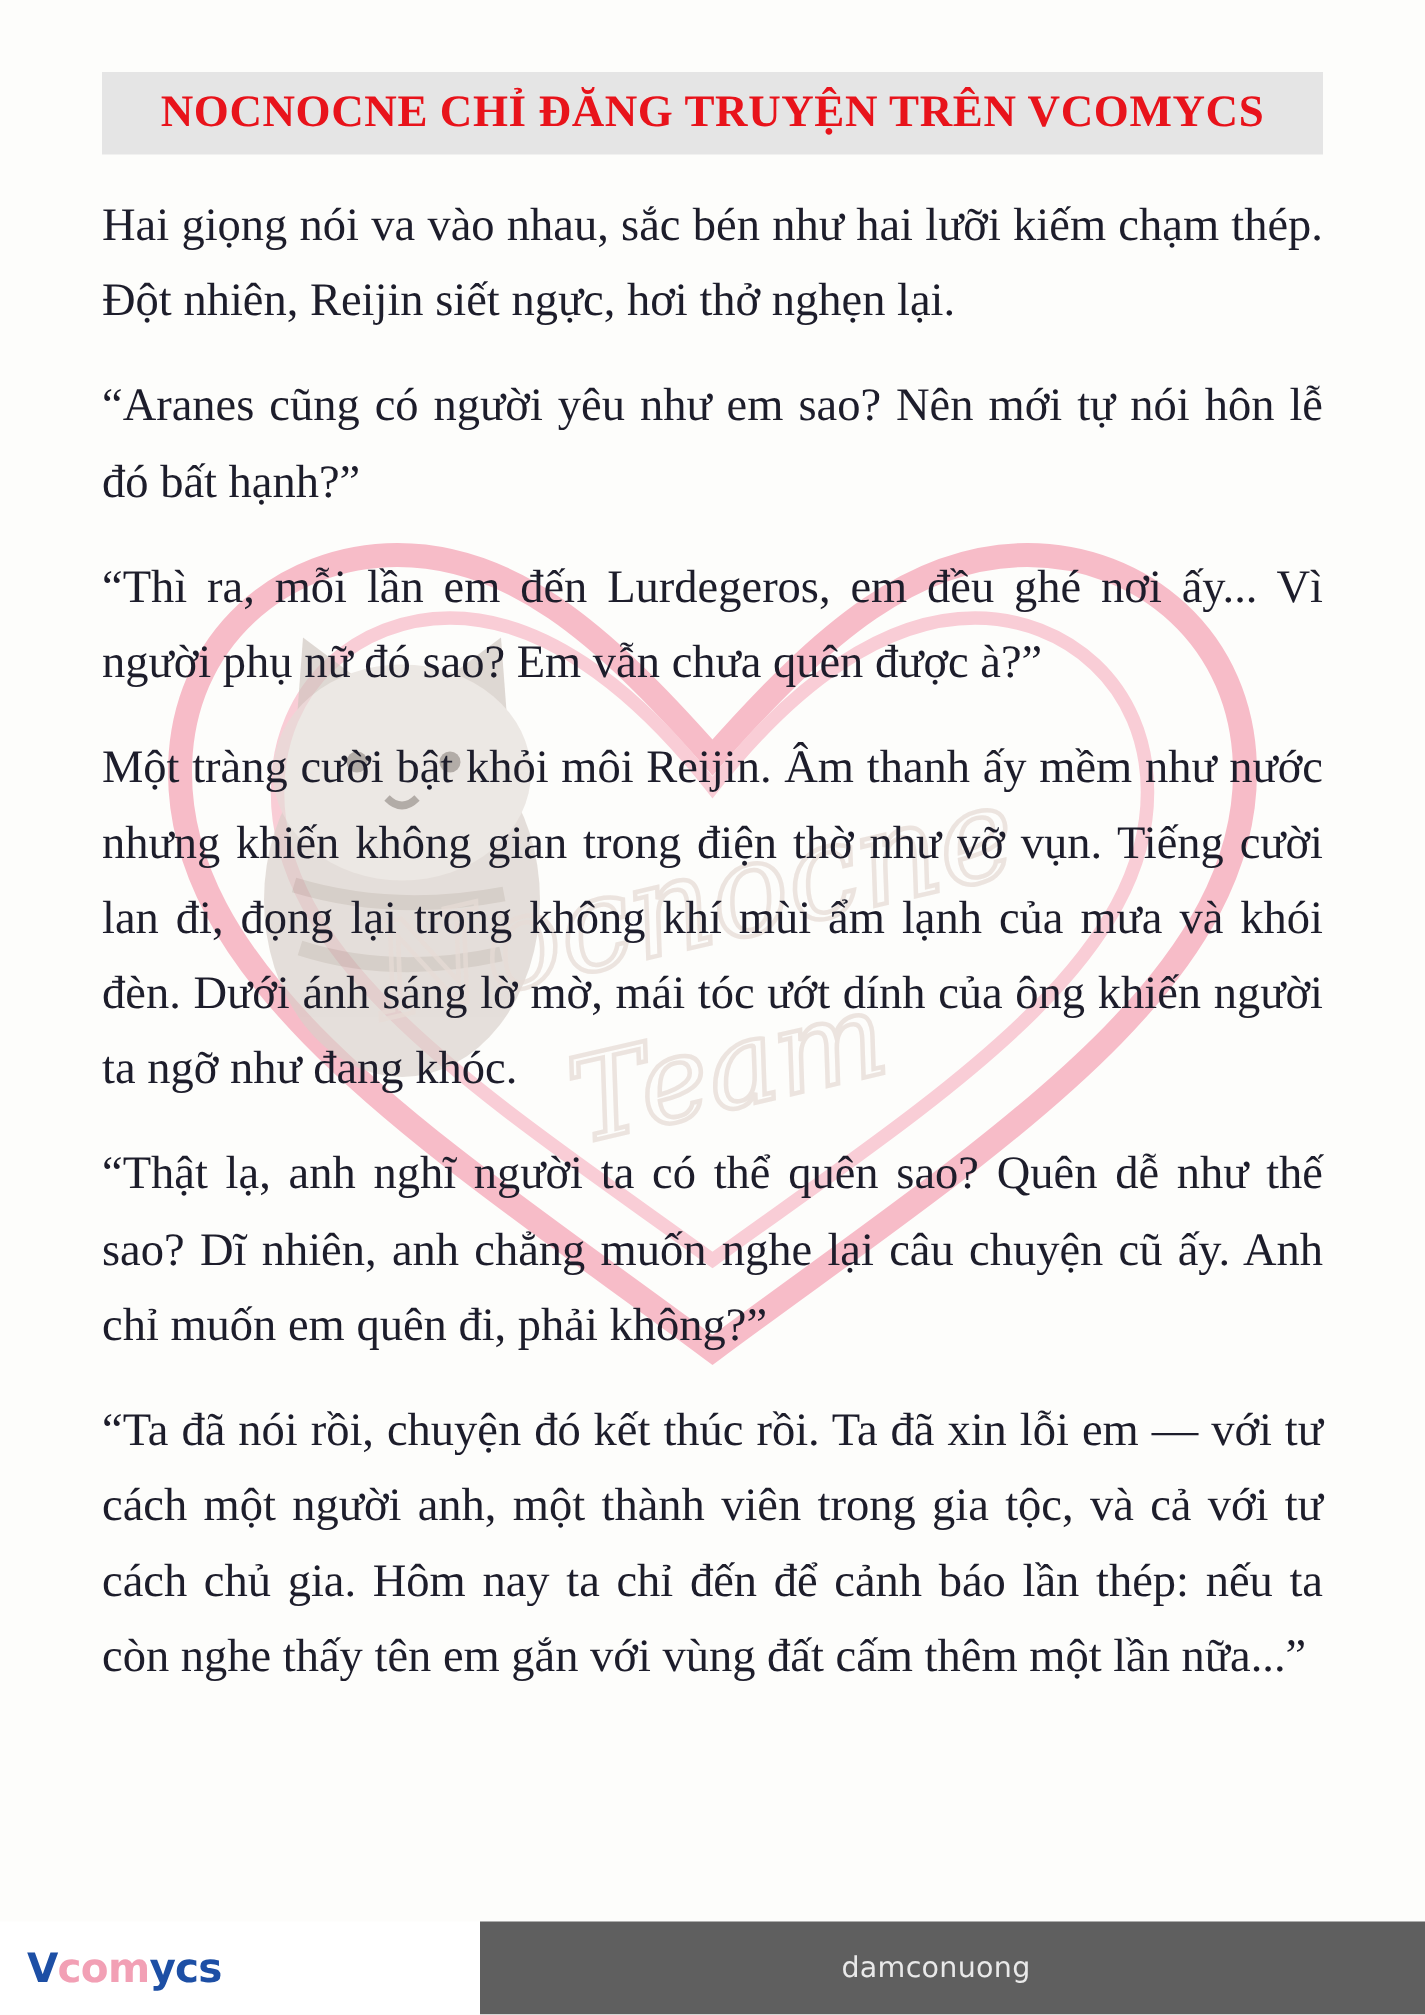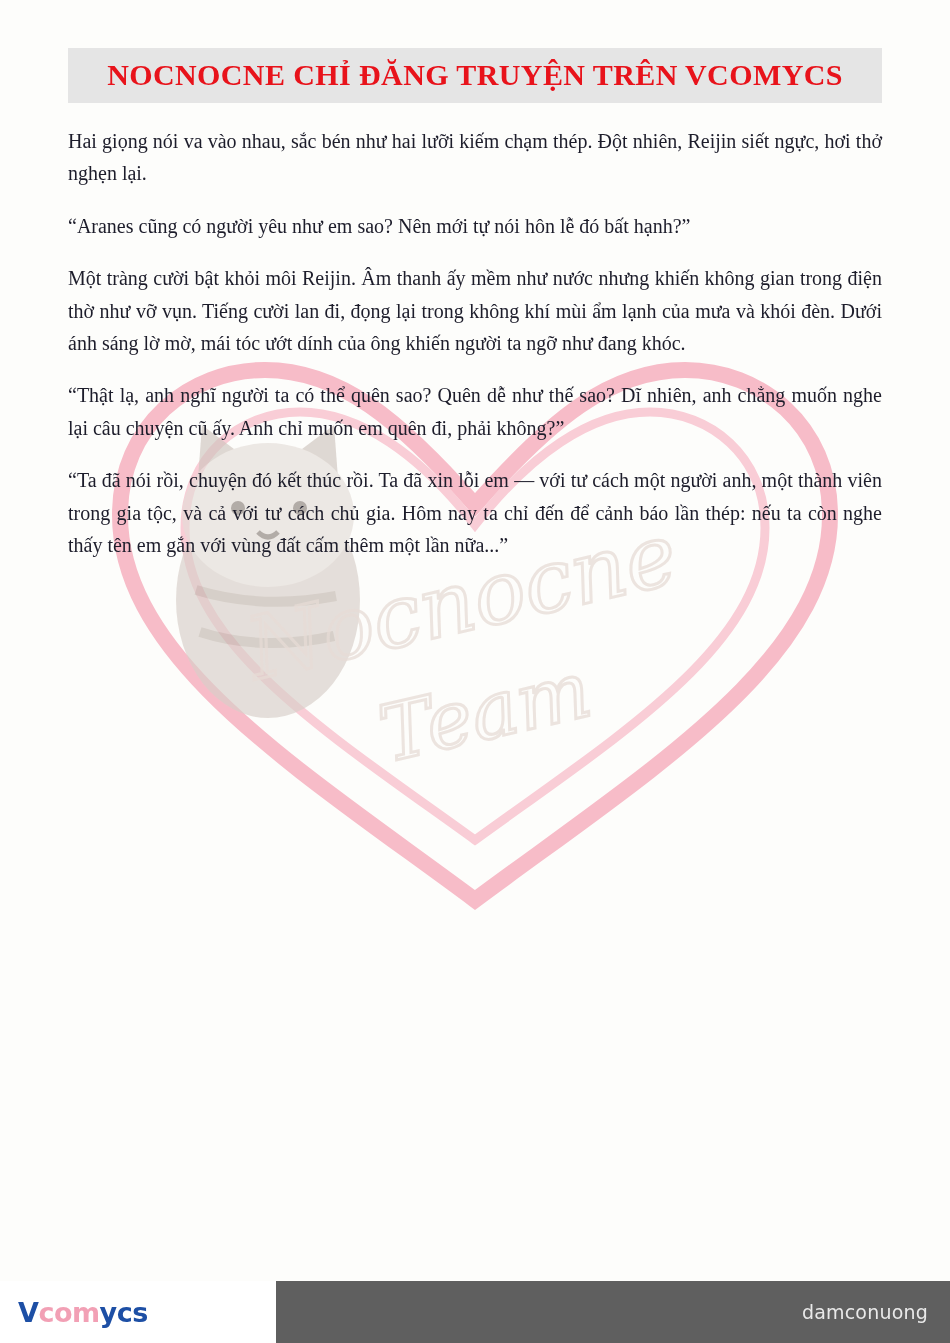--- a/index.html
+++ b/index.html
@@ -54,54 +54,54 @@
     font-weight: bold;
     font-size: 30px;
     letter-spacing: 0.4px;
     font-family: "Liberation Serif", serif;
     line-height: 1.1;
     display: block;
   }
 
   .para {
     color: #1d1d2b;
-    font-size: 20px;
+    font-size: 31px;
     line-height: 1.62;
     margin: 0 0 20px 0;
     text-align: justify;
     font-family: "Liberation Serif", serif;
   }
   .para:last-child { margin-bottom: 0; }
 
   
   .footer {
     position: absolute;
     left: 0;
     bottom: 0;
     width: 950px;
     height: 62px;
     z-index: 4;
     display: flex;
     align-items: stretch;
   }
   .footer-left {
-    width: 276px;
+    width: 320px;
     background: #ffffff;
     display: flex;
     align-items: center;
     padding-left: 18px;
     box-sizing: border-box;
     text-align: right;
   }
   .footer-right {
     flex: 1;
     background: #5f5f5f;
     display: flex;
     align-items: center;
-    justify-content: flex-end;
+    justify-content: center;
     padding-right: 22px;
     box-sizing: border-box;
   }
   .brand {
     font-family: "DejaVu Sans", sans-serif;
     font-size: 27px;
     font-weight: bold;
     letter-spacing: -0.5px;
     display: inline-block;
   }
@@ -149,20 +149,21 @@
   </svg>
 
   <div class="content">
 
     <div class="banner">
       <span class="banner-text">NOCNOCNE CHỈ ĐĂNG TRUYỆN TRÊN VCOMYCS</span>
     </div>
 
     <p class="para">Hai giọng nói va vào nhau, sắc bén như hai lưỡi kiếm chạm thép. Đột nhiên, Reijin siết ngực, hơi thở nghẹn lại.</p>
     <p class="para">“Aranes cũng có người yêu như em sao? Nên mới tự nói hôn lễ đó bất hạnh?”</p>
+    <p class="para">“Thì ra, mỗi lần em đến Lurdegeros, em đều ghé nơi ấy... Vì người phụ nữ đó sao? Em vẫn chưa quên được à?”</p>
     <p class="para">Một tràng cười bật khỏi môi Reijin. Âm thanh ấy mềm như nước nhưng khiến không gian trong điện thờ như vỡ vụn. Tiếng cười lan đi, đọng lại trong không khí mùi ẩm lạnh của mưa và khói đèn. Dưới ánh sáng lờ mờ, mái tóc ướt dính của ông khiến người ta ngỡ như đang khóc.</p>
     <p class="para">“Thật lạ, anh nghĩ người ta có thể quên sao? Quên dễ như thế sao? Dĩ nhiên, anh chẳng muốn nghe lại câu chuyện cũ ấy. Anh chỉ muốn em quên đi, phải không?”</p>
     <p class="para">“Ta đã nói rồi, chuyện đó kết thúc rồi. Ta đã xin lỗi em — với tư cách một người anh, một thành viên trong gia tộc, và cả với tư cách chủ gia. Hôm nay ta chỉ đến để cảnh báo lần thép: nếu ta còn nghe thấy tên em gắn với vùng đất cấm thêm một lần nữa...”</p>
 
   </div>
 
   <div class="footer">
     <div class="footer-left">
       <span class="brand"><span class="b1">V</span><span class="b2">com</span><span class="b3">ycs</span></span>
     </div>

